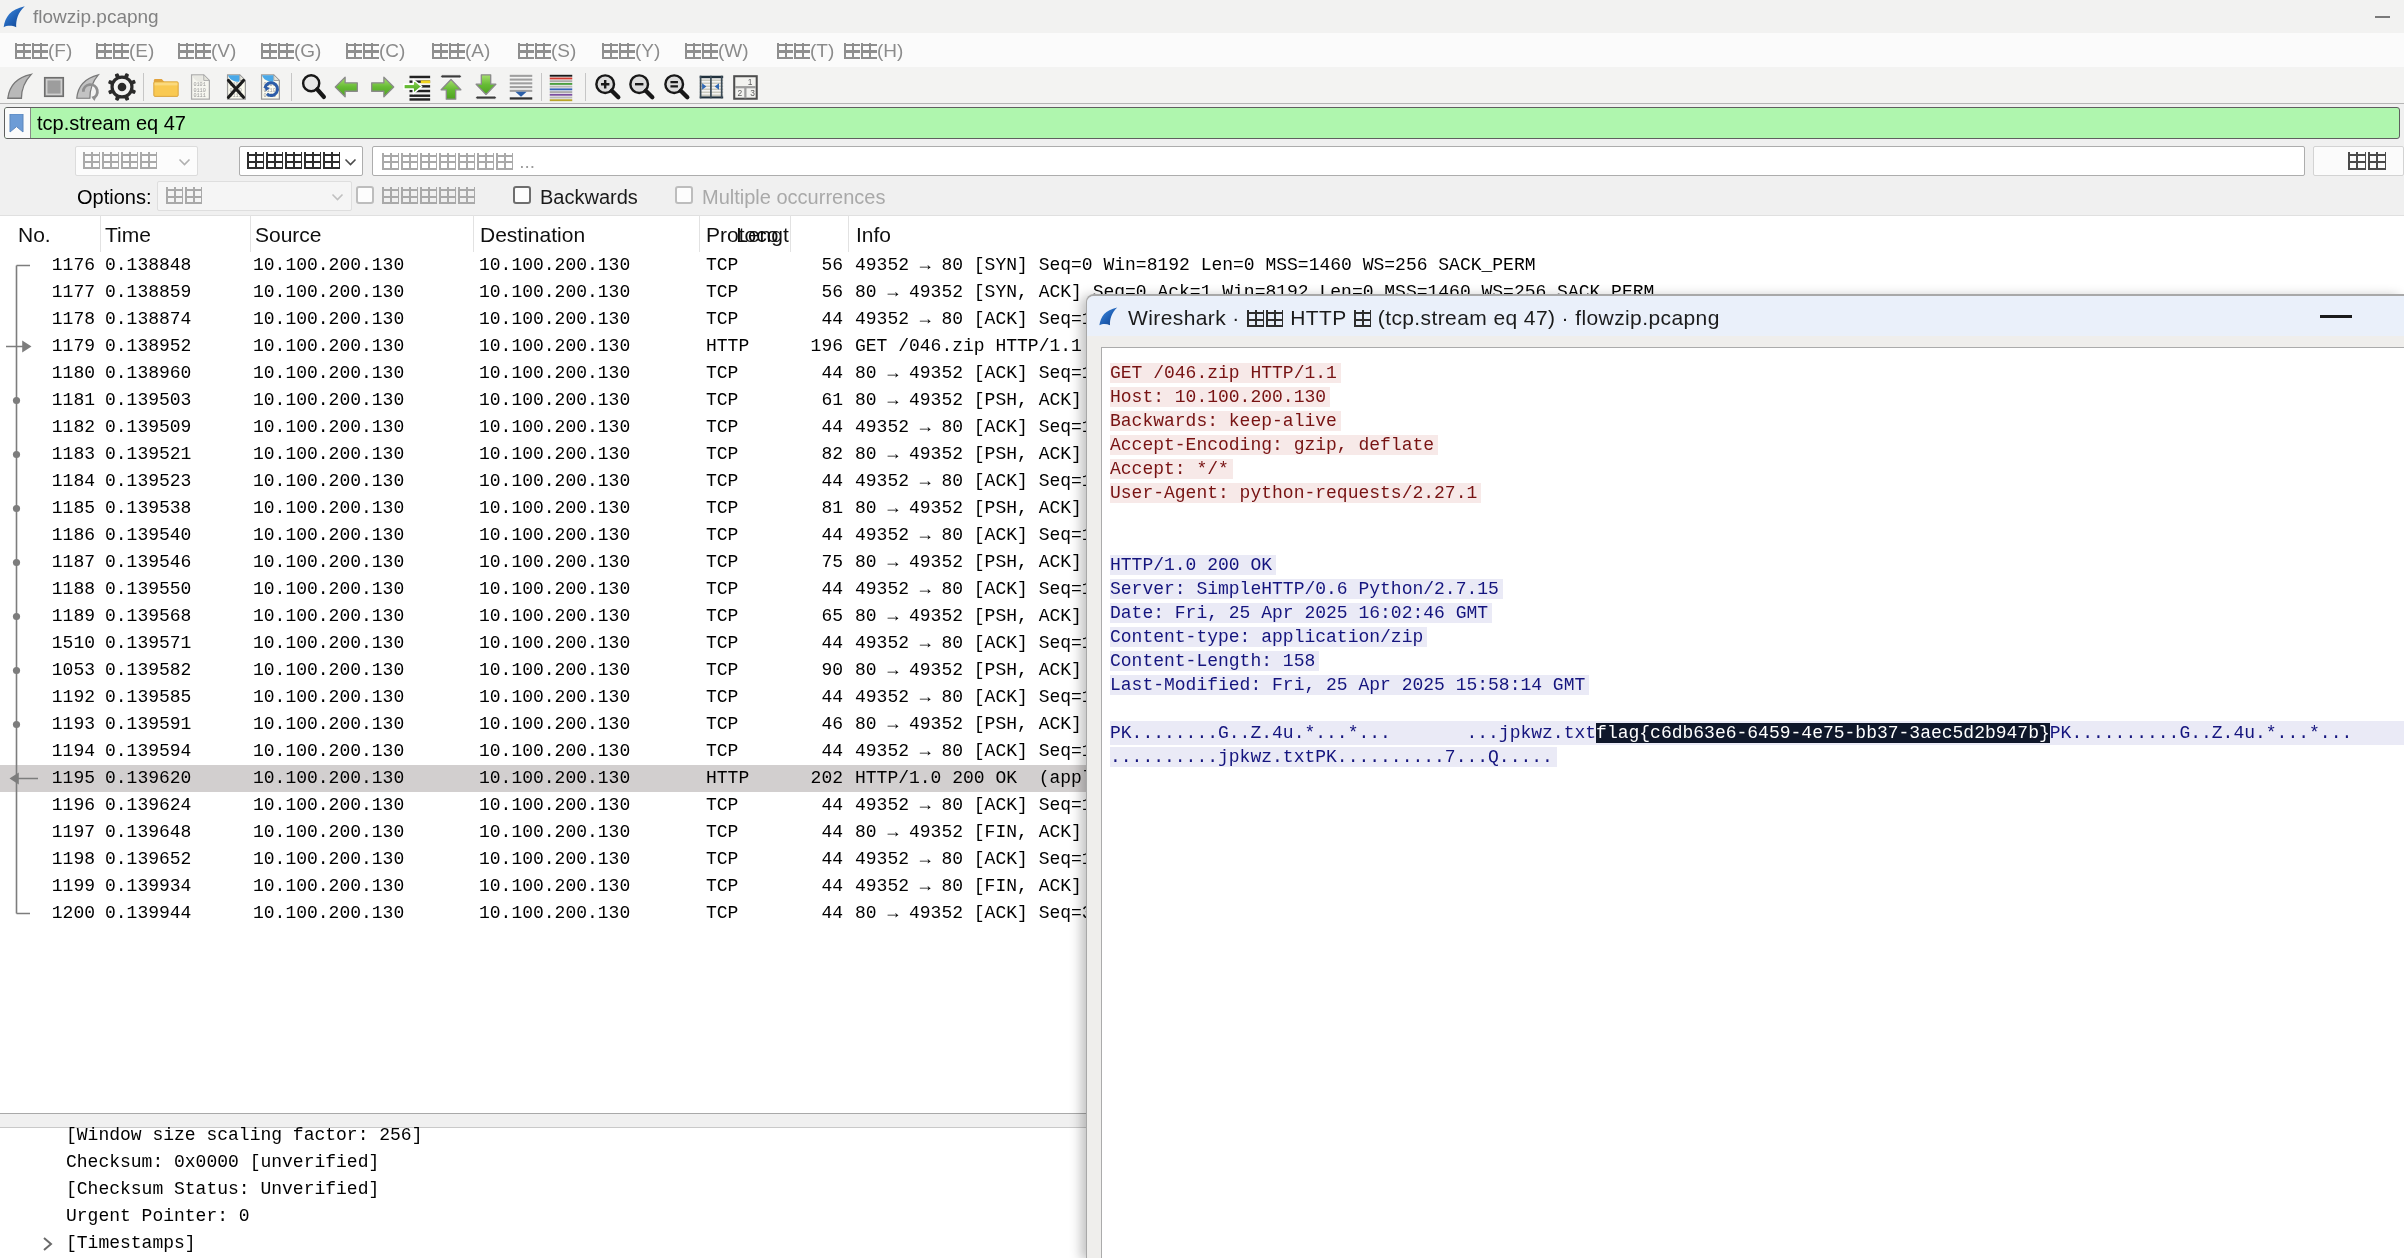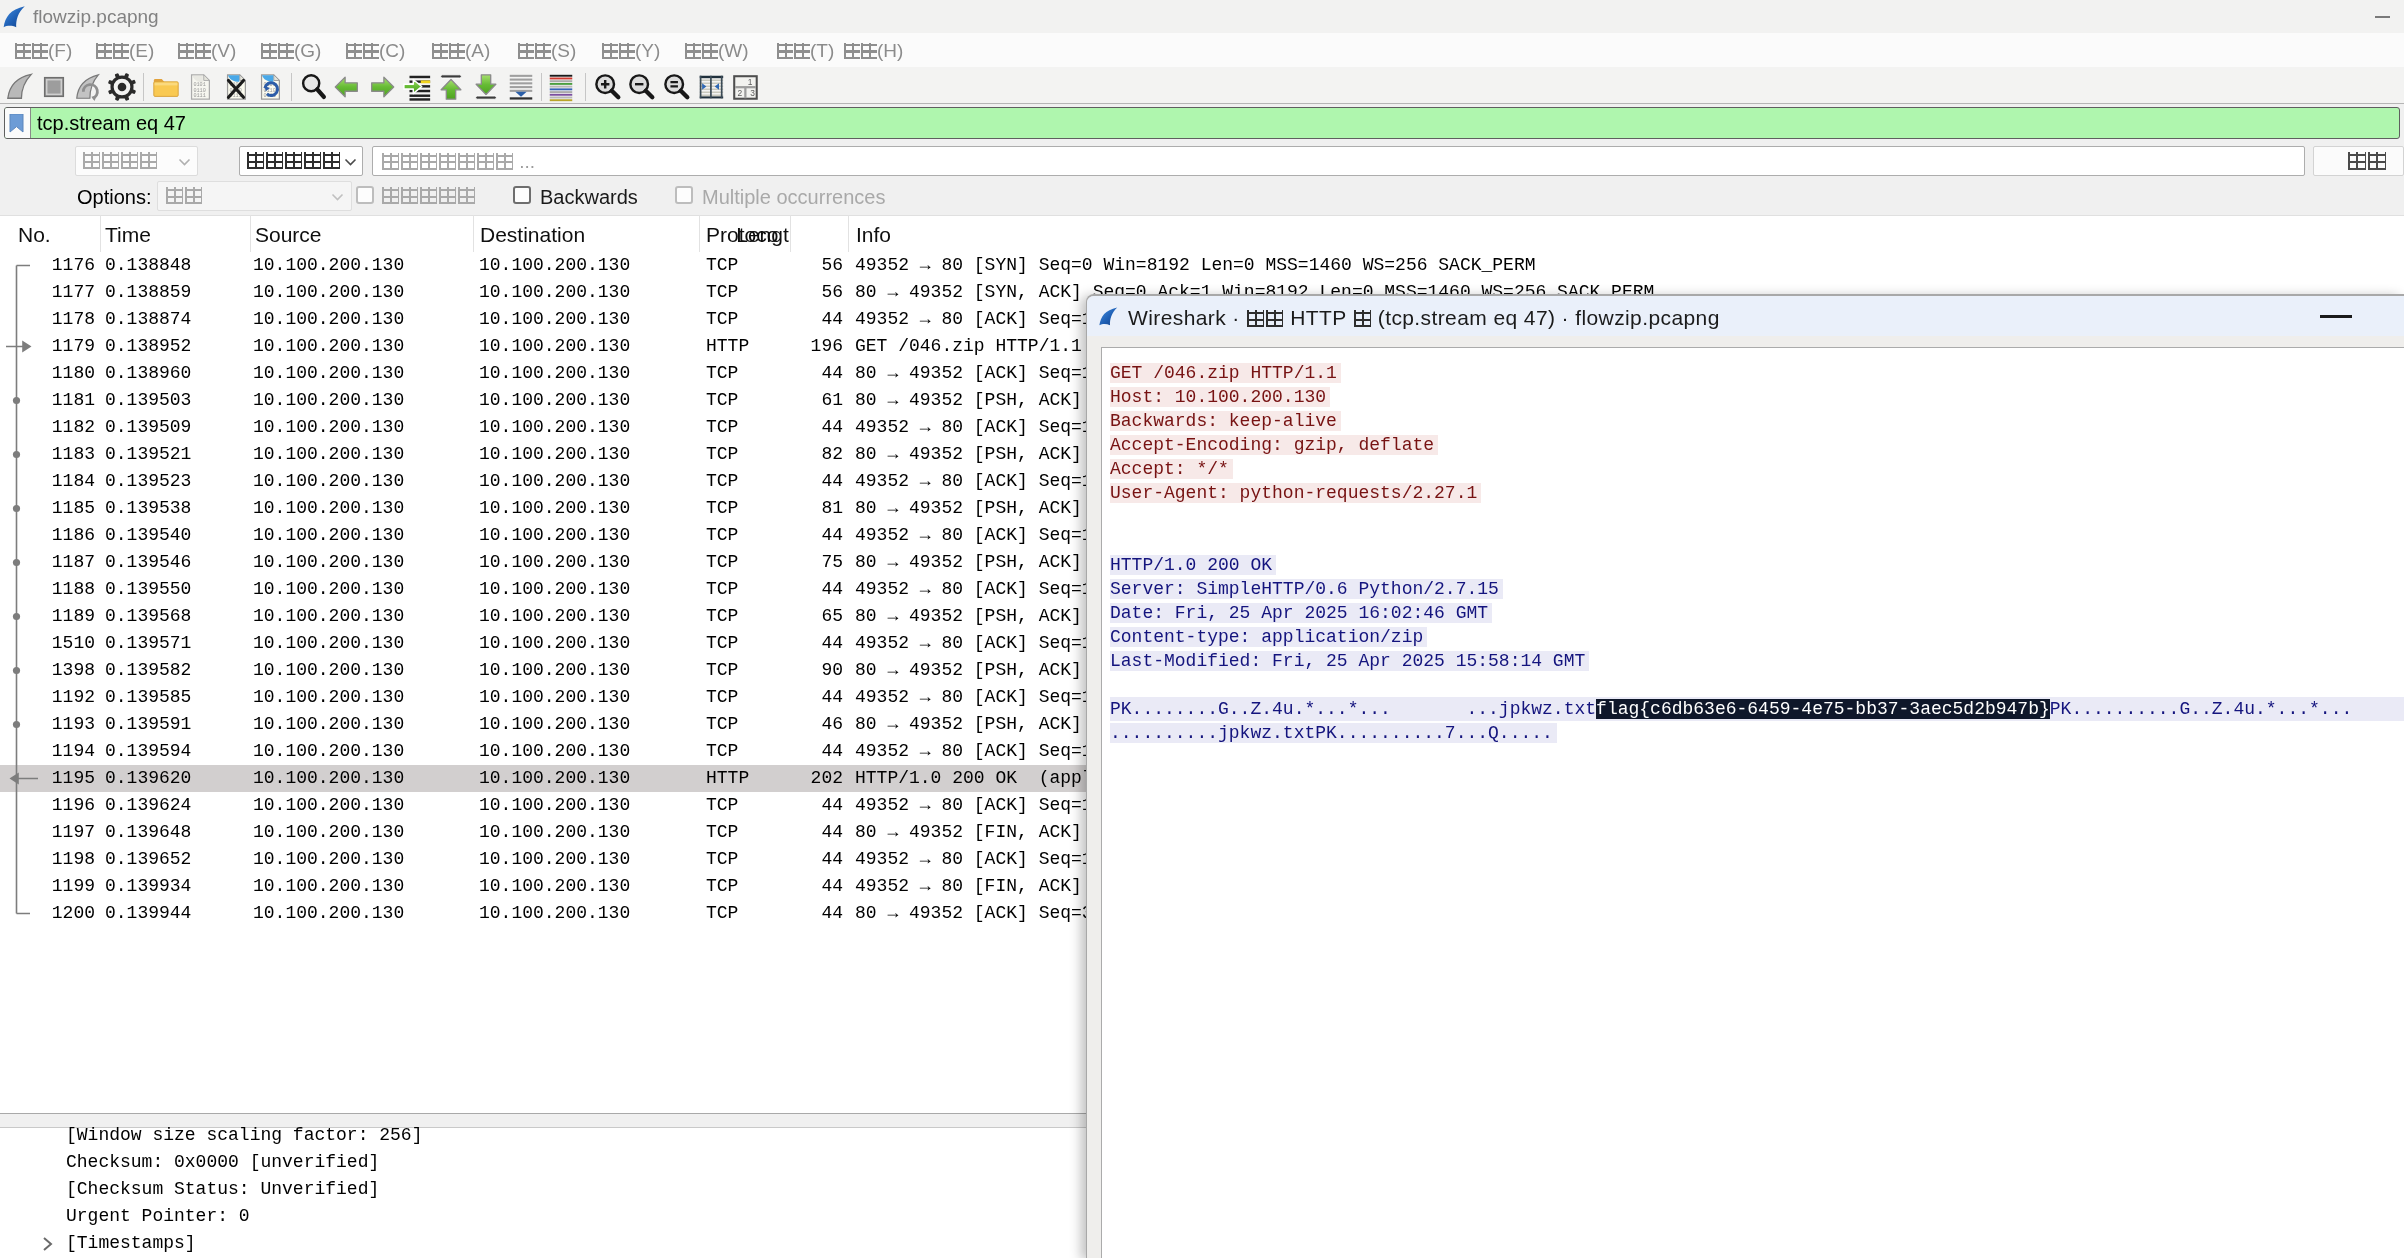--- a/index.html
+++ b/index.html
@@ -299,21 +299,21 @@
 <div class="row mono" style="top:387px;"><span class="c-no">1181</span><span class="c-t">0.139503</span><span class="c-s">10.100.200.130</span><span class="c-d">10.100.200.130</span><span class="c-p">TCP</span><span class="c-l">61</span><span class="c-i">80 → 49352 [PSH, ACK] Seq=1 Ack=153 Win=525568 Len=17</span></div>
 <div class="row mono" style="top:414px;"><span class="c-no">1182</span><span class="c-t">0.139509</span><span class="c-s">10.100.200.130</span><span class="c-d">10.100.200.130</span><span class="c-p">TCP</span><span class="c-l">44</span><span class="c-i">49352 → 80 [ACK] Seq=153 Ack=18 Win=525568 Len=0</span></div>
 <div class="row mono" style="top:441px;"><span class="c-no">1183</span><span class="c-t">0.139521</span><span class="c-s">10.100.200.130</span><span class="c-d">10.100.200.130</span><span class="c-p">TCP</span><span class="c-l">82</span><span class="c-i">80 → 49352 [PSH, ACK] Seq=18 Ack=153 Win=525568 Len=38</span></div>
 <div class="row mono" style="top:468px;"><span class="c-no">1184</span><span class="c-t">0.139523</span><span class="c-s">10.100.200.130</span><span class="c-d">10.100.200.130</span><span class="c-p">TCP</span><span class="c-l">44</span><span class="c-i">49352 → 80 [ACK] Seq=153 Ack=56 Win=525568 Len=0</span></div>
 <div class="row mono" style="top:495px;"><span class="c-no">1185</span><span class="c-t">0.139538</span><span class="c-s">10.100.200.130</span><span class="c-d">10.100.200.130</span><span class="c-p">TCP</span><span class="c-l">81</span><span class="c-i">80 → 49352 [PSH, ACK] Seq=56 Ack=153 Win=525568 Len=37</span></div>
 <div class="row mono" style="top:522px;"><span class="c-no">1186</span><span class="c-t">0.139540</span><span class="c-s">10.100.200.130</span><span class="c-d">10.100.200.130</span><span class="c-p">TCP</span><span class="c-l">44</span><span class="c-i">49352 → 80 [ACK] Seq=153 Ack=93 Win=525568 Len=0</span></div>
 <div class="row mono" style="top:549px;"><span class="c-no">1187</span><span class="c-t">0.139546</span><span class="c-s">10.100.200.130</span><span class="c-d">10.100.200.130</span><span class="c-p">TCP</span><span class="c-l">75</span><span class="c-i">80 → 49352 [PSH, ACK] Seq=93 Ack=153 Win=525568 Len=31</span></div>
 <div class="row mono" style="top:576px;"><span class="c-no">1188</span><span class="c-t">0.139550</span><span class="c-s">10.100.200.130</span><span class="c-d">10.100.200.130</span><span class="c-p">TCP</span><span class="c-l">44</span><span class="c-i">49352 → 80 [ACK] Seq=153 Ack=124 Win=525568 Len=0</span></div>
 <div class="row mono" style="top:603px;"><span class="c-no">1189</span><span class="c-t">0.139568</span><span class="c-s">10.100.200.130</span><span class="c-d">10.100.200.130</span><span class="c-p">TCP</span><span class="c-l">65</span><span class="c-i">80 → 49352 [PSH, ACK] Seq=124 Ack=153 Win=525568 Len=21</span></div>
 <div class="row mono" style="top:630px;"><span class="c-no">1510</span><span class="c-t">0.139571</span><span class="c-s">10.100.200.130</span><span class="c-d">10.100.200.130</span><span class="c-p">TCP</span><span class="c-l">44</span><span class="c-i">49352 → 80 [ACK] Seq=153 Ack=145 Win=525568 Len=0</span></div>
-<div class="row mono" style="top:657px;"><span class="c-no">1398</span><span class="c-t">0.139582</span><span class="c-s">10.100.200.130</span><span class="c-d">10.100.200.130</span><span class="c-p">TCP</span><span class="c-l">90</span><span class="c-i">80 → 49352 [PSH, ACK] Seq=145 Ack=153 Win=525568 Len=46</span></div>
+<div class="row mono" style="top:657px;"><span class="c-no">1053</span><span class="c-t">0.139582</span><span class="c-s">10.100.200.130</span><span class="c-d">10.100.200.130</span><span class="c-p">TCP</span><span class="c-l">90</span><span class="c-i">80 → 49352 [PSH, ACK] Seq=145 Ack=153 Win=525568 Len=46</span></div>
 <div class="row mono" style="top:684px;"><span class="c-no">1192</span><span class="c-t">0.139585</span><span class="c-s">10.100.200.130</span><span class="c-d">10.100.200.130</span><span class="c-p">TCP</span><span class="c-l">44</span><span class="c-i">49352 → 80 [ACK] Seq=153 Ack=191 Win=525568 Len=0</span></div>
 <div class="row mono" style="top:711px;"><span class="c-no">1193</span><span class="c-t">0.139591</span><span class="c-s">10.100.200.130</span><span class="c-d">10.100.200.130</span><span class="c-p">TCP</span><span class="c-l">46</span><span class="c-i">80 → 49352 [PSH, ACK] Seq=191 Ack=153 Win=525568 Len=2</span></div>
 <div class="row mono" style="top:738px;"><span class="c-no">1194</span><span class="c-t">0.139594</span><span class="c-s">10.100.200.130</span><span class="c-d">10.100.200.130</span><span class="c-p">TCP</span><span class="c-l">44</span><span class="c-i">49352 → 80 [ACK] Seq=153 Ack=193 Win=525568 Len=0</span></div>
 <div class="row mono" style="top:765px;background:#d2cfcf;"><span class="c-no">1195</span><span class="c-t">0.139620</span><span class="c-s">10.100.200.130</span><span class="c-d">10.100.200.130</span><span class="c-p">HTTP</span><span class="c-l">202</span><span class="c-i">HTTP/1.0 200 OK  (application/zip)</span></div>
 <div class="row mono" style="top:792px;"><span class="c-no">1196</span><span class="c-t">0.139624</span><span class="c-s">10.100.200.130</span><span class="c-d">10.100.200.130</span><span class="c-p">TCP</span><span class="c-l">44</span><span class="c-i">49352 → 80 [ACK] Seq=153 Ack=351 Win=525312 Len=0</span></div>
 <div class="row mono" style="top:819px;"><span class="c-no">1197</span><span class="c-t">0.139648</span><span class="c-s">10.100.200.130</span><span class="c-d">10.100.200.130</span><span class="c-p">TCP</span><span class="c-l">44</span><span class="c-i">80 → 49352 [FIN, ACK] Seq=351 Ack=153 Win=525568 Len=0</span></div>
 <div class="row mono" style="top:846px;"><span class="c-no">1198</span><span class="c-t">0.139652</span><span class="c-s">10.100.200.130</span><span class="c-d">10.100.200.130</span><span class="c-p">TCP</span><span class="c-l">44</span><span class="c-i">49352 → 80 [ACK] Seq=153 Ack=352 Win=525312 Len=0</span></div>
 <div class="row mono" style="top:873px;"><span class="c-no">1199</span><span class="c-t">0.139934</span><span class="c-s">10.100.200.130</span><span class="c-d">10.100.200.130</span><span class="c-p">TCP</span><span class="c-l">44</span><span class="c-i">49352 → 80 [FIN, ACK] Seq=153 Ack=352 Win=525312 Len=0</span></div>
 <div class="row mono" style="top:900px;"><span class="c-no">1200</span><span class="c-t">0.139944</span><span class="c-s">10.100.200.130</span><span class="c-d">10.100.200.130</span><span class="c-p">TCP</span><span class="c-l">44</span><span class="c-i">80 → 49352 [ACK] Seq=352 Ack=154 Win=525568 Len=0</span></div>
 <svg class="abs" style="left:0;top:0" width="46" height="1113" viewBox="0 0 46 1113">
@@ -359,16 +359,17 @@
     <div class="sline mono"><span class="req">Backwards: keep-alive</span></div>
     <div class="sline mono"><span class="req">Accept-Encoding: gzip, deflate</span></div>
     <div class="sline mono"><span class="req">Accept: */*</span></div>
     <div class="sline mono"><span class="req">User-Agent: python-requests/2.27.1</span></div>
     <div class="sline">&nbsp;</div>
     <div class="sline">&nbsp;</div>
     <div class="sline mono"><span class="rsp">HTTP/1.0 200 OK</span></div>
     <div class="sline mono"><span class="rsp">Server: SimpleHTTP/0.6 Python/2.7.15</span></div>
     <div class="sline mono"><span class="rsp">Date: Fri, 25 Apr 2025 16:02:46 GMT</span></div>
     <div class="sline mono"><span class="rsp">Content-type: application/zip</span></div>
+    <div class="sline mono"><span class="rsp">Content-Length: 158</span></div>
     <div class="sline mono"><span class="rsp">Last-Modified: Fri, 25 Apr 2025 15:58:14 GMT</span></div>
     <div class="sline">&nbsp;</div>
     <div class="sline mono" style="background:#eaeaf6;color:#14147e;margin-left:-2px;padding-left:2px;width:1400px">PK........G..Z.4u.*...*...       ...jpkwz.txt<span class="flag">flag{c6db63e6-6459-4e75-bb37-3aec5d2b947b}</span>PK..........G..Z.4u.*...*...</div>
     <div class="sline mono"><span class="rsp">..........jpkwz.txtPK..........7...Q.....</span></div>
   </div>
 </body></html>

